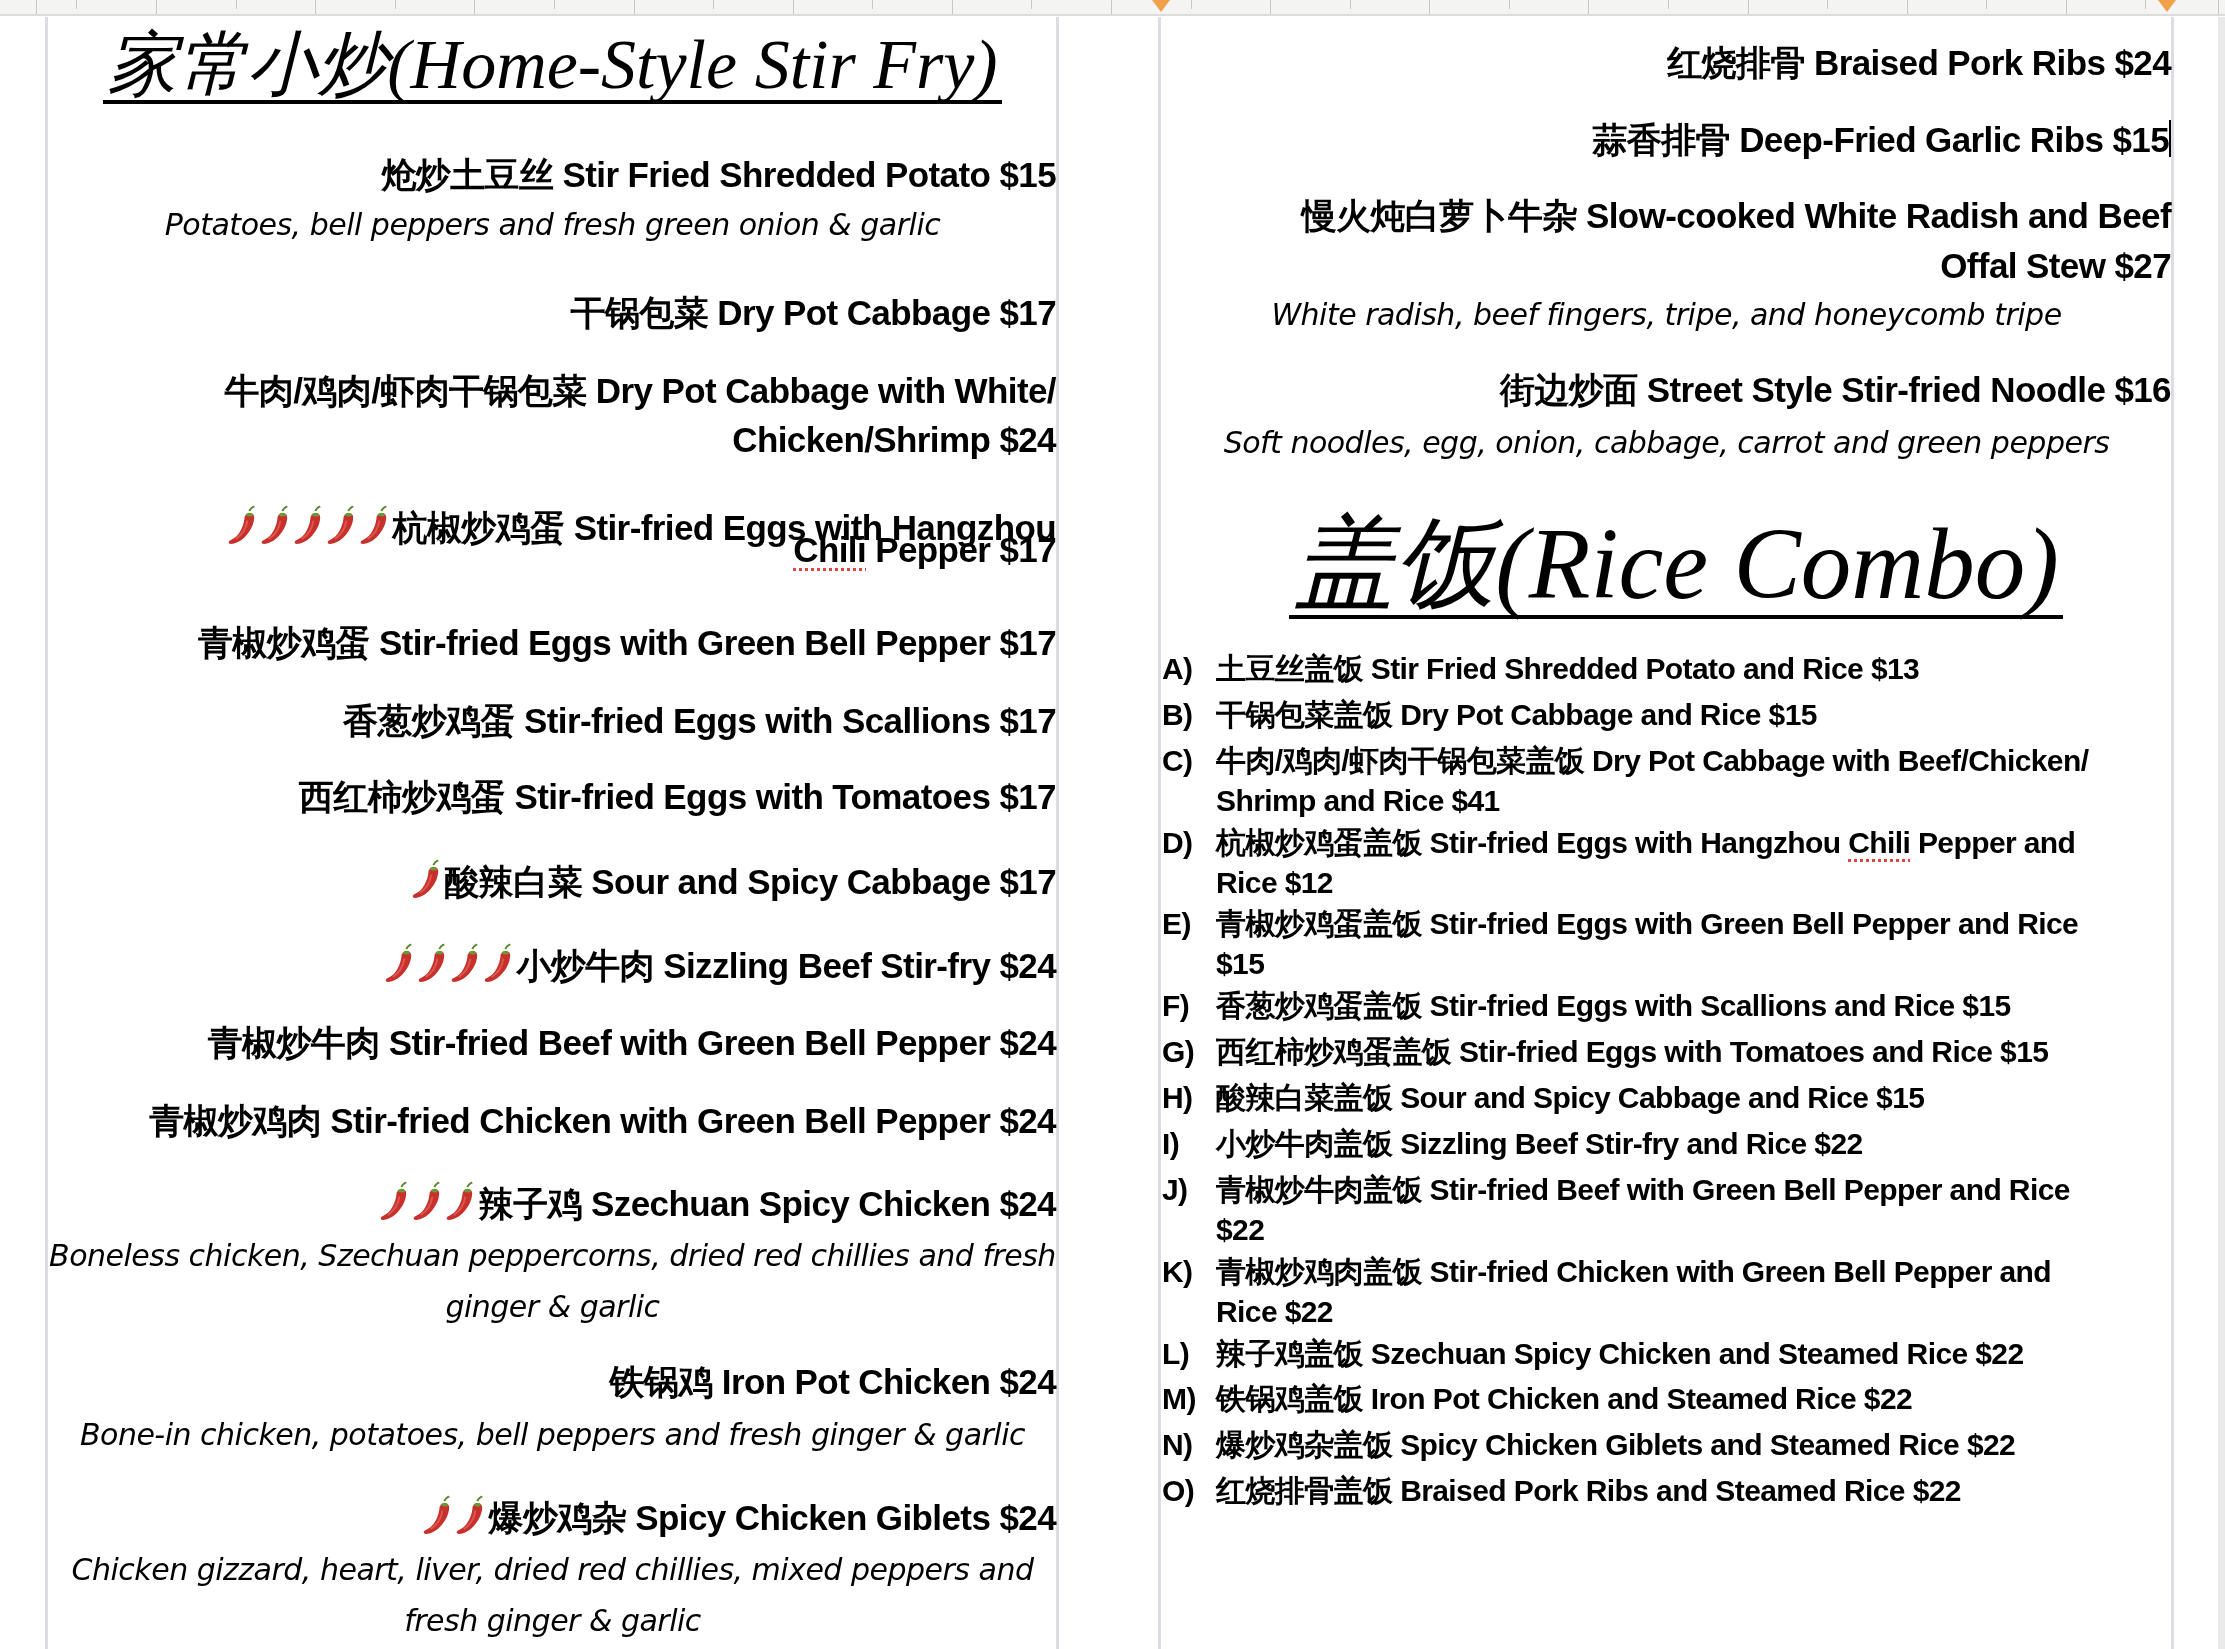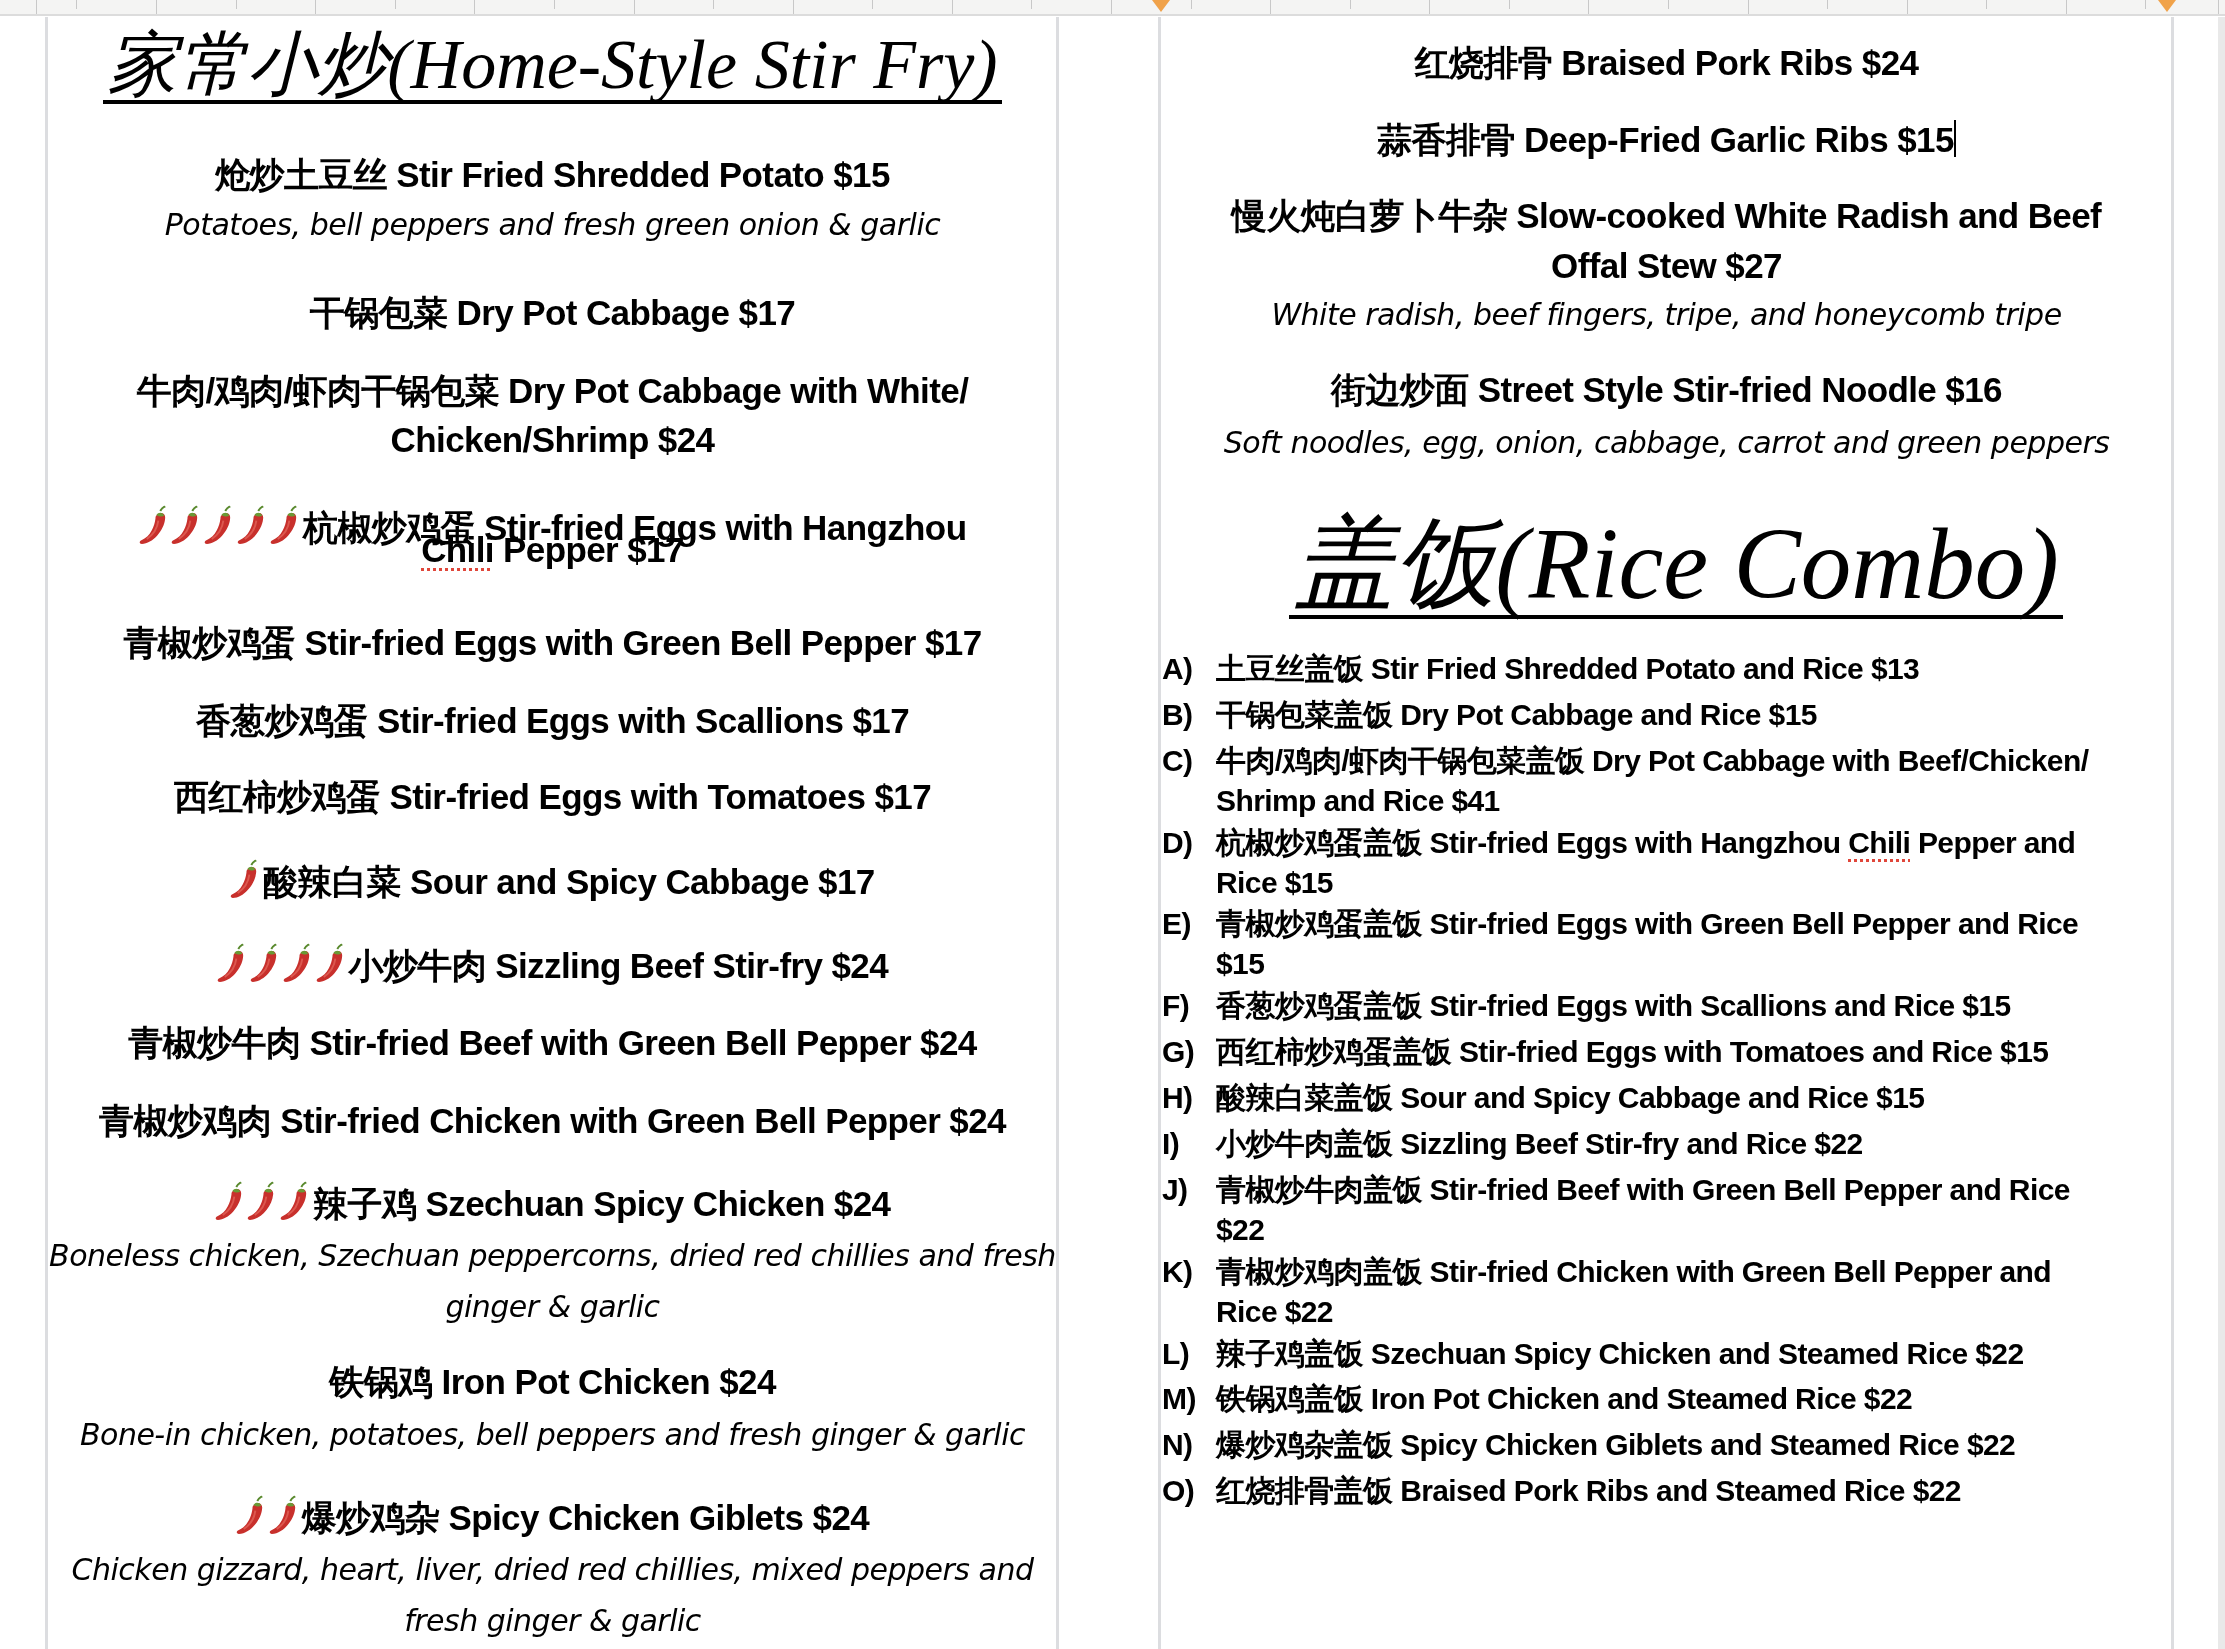--- a/index.html
+++ b/index.html
@@ -26,21 +26,21 @@
 
   .section-title {
     position:absolute; left:0; right:0; text-align:center;
     font-family:"Liberation Serif", "DejaVu Serif", serif; font-style:italic;
     line-height:1;
   }
   .section-title .u {
     display:inline-block; border-bottom:4.9px solid #000; padding:0 3.9px 0 3.9px;
   }
   .line {
-    position:absolute; left:0; right:0; text-align:center;
+    position:absolute; left:0; right:0; text-align:right;
     font-weight:bold; font-size:35px; line-height:41px; letter-spacing:-0.6px;
     white-space:nowrap;
   }
   .desc {
     position:absolute; left:0; right:0; text-align:center;
     font-family:"DejaVu Sans", sans-serif; font-style:italic; font-weight:normal;
     font-size:30px; line-height:39px; letter-spacing:-0.5px; white-space:nowrap;
   }
   .spell { text-decoration:underline dotted #e0463a; text-decoration-thickness:2.9px; text-underline-offset:5.9px; }
   .chili { display:inline-block; width:29px; height:43px; vertical-align:-7.8px; margin-right:3.9px; }
@@ -215,21 +215,21 @@
         <span class="text">牛肉/鸡肉/虾肉干锅包菜盖饭 Dry Pot Cabbage with Beef/Chicken/</span>
       </div>
     <div class="combo" style="top:764px">
         <span class="text">Shrimp and Rice $41</span>
       </div>
     <div class="combo" style="top:806px">
         <span class="letter">D)</span>
         <span class="text"><span>杭椒炒鸡蛋盖饭 Stir-fried Eggs with Hangzhou </span><span class="spell">Chili</span><span> Pepper and</span></span>
       </div>
     <div class="combo" style="top:846px">
-        <span class="text">Rice $15</span>
+        <span class="text">Rice $12</span>
       </div>
     <div class="combo" style="top:887px">
         <span class="letter">E)</span>
         <span class="text">青椒炒鸡蛋盖饭 Stir-fried Eggs with Green Bell Pepper and Rice</span>
       </div>
     <div class="combo" style="top:927px">
         <span class="text">$15</span>
       </div>
     <div class="combo" style="top:969px">
         <span class="letter">F)</span>

